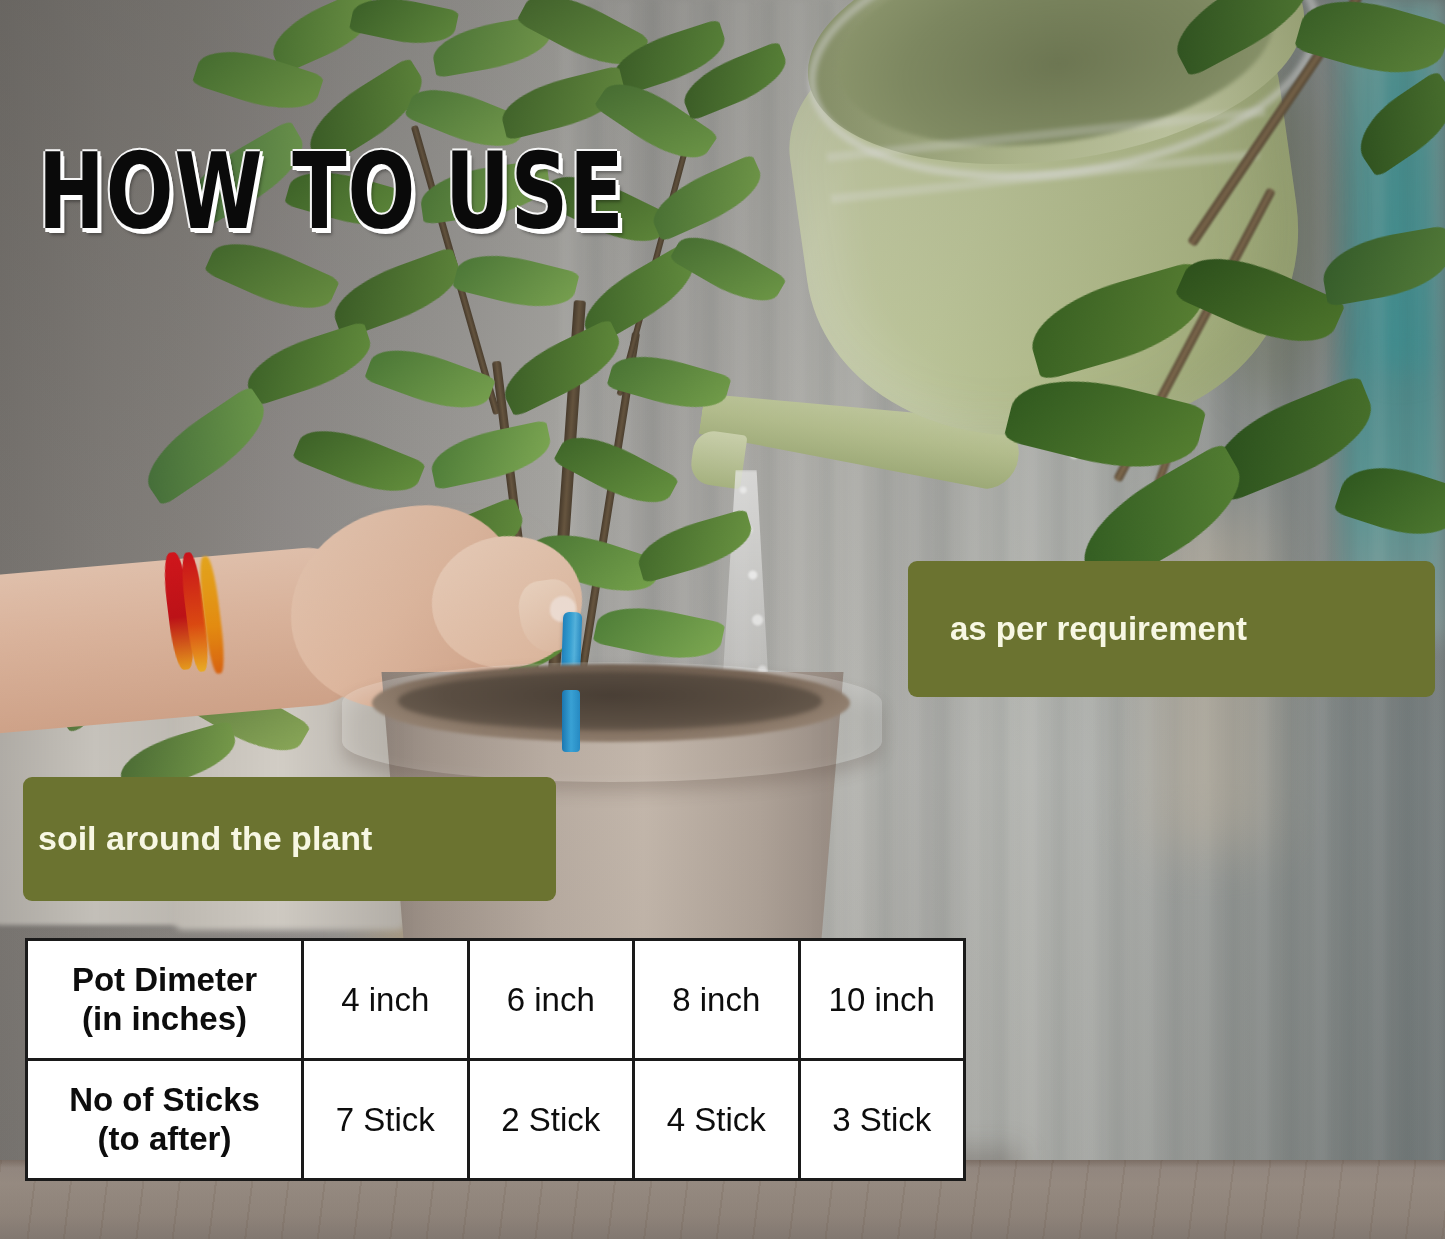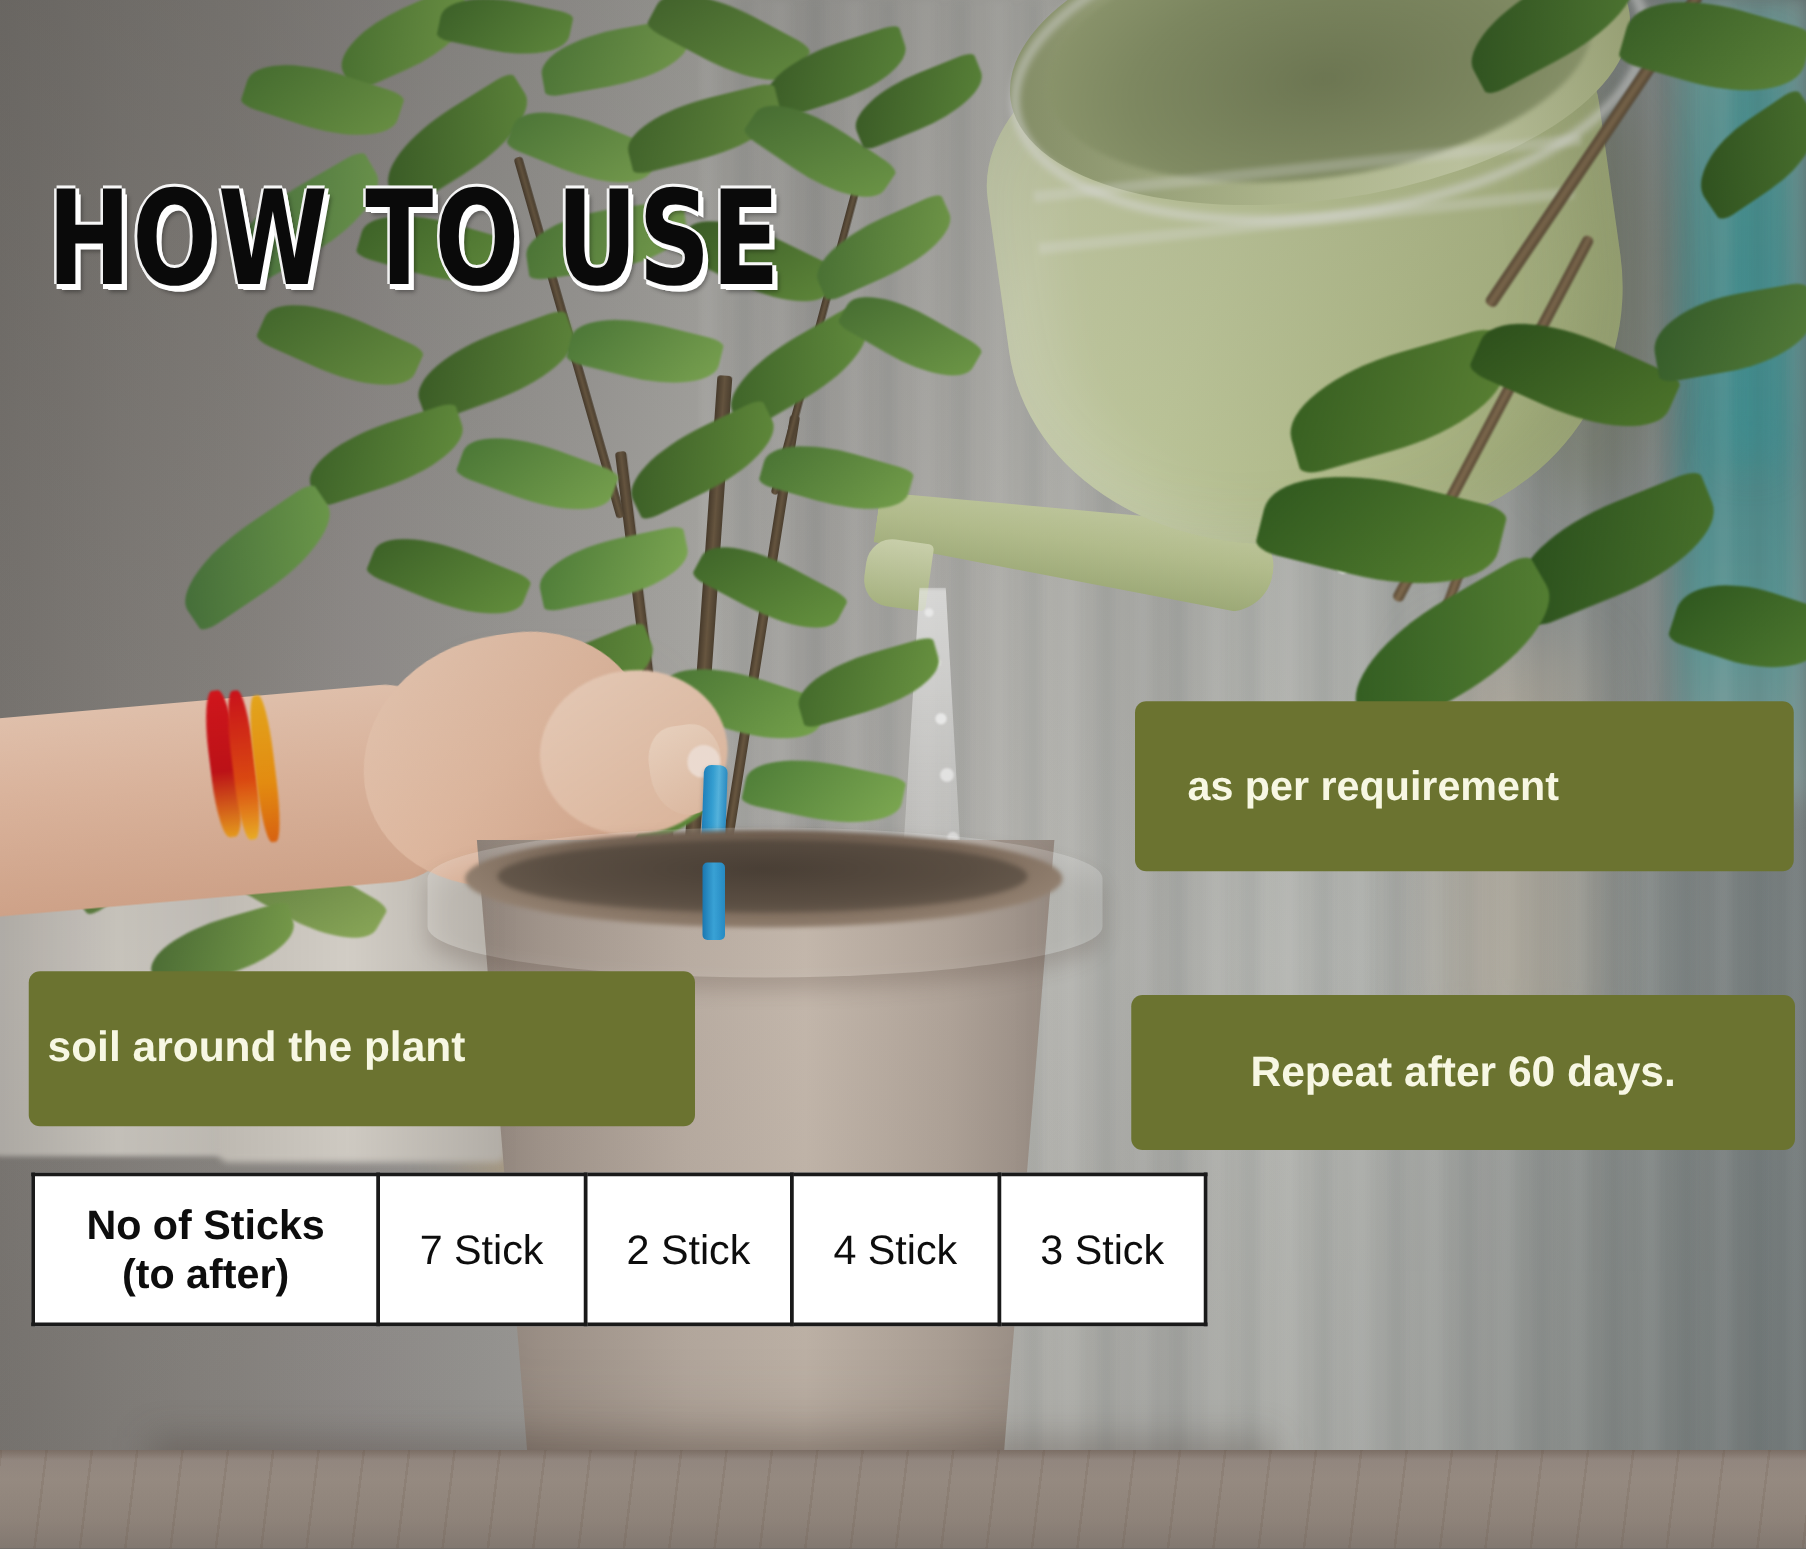--- a/index.html
+++ b/index.html
@@ -491,26 +491,33 @@
   <div id="title">HOW TO USE</div>
 
   <div class="callout" id="callout-step1">
     <div class="line">soil around the plant</div>
   </div>
 
   <div class="callout" id="callout-step2">
     <div class="line">as per requirement</div>
   </div>
 
-  <div class="callout" id="callout-repeat">
-    <div class="line">Repeat after 60 days.</div>
-  </div>
 
   <table id="spec-table">
     <tbody>
+      <tr>
+        <td class="rowhead">
+          <span class="sub">Pot Dimeter</span>
+          <span class="sub">(in inches)</span>
+        </td>
+        <td class="val">4 inch</td>
+        <td class="val">6 inch</td>
+        <td class="val">8 inch</td>
+        <td class="val">10 inch</td>
+      </tr>
       <tr>
         <td class="rowhead">
           <span class="sub">No of Sticks</span>
           <span class="sub">(to after)</span>
         </td>
         <td class="val">7 Stick</td>
         <td class="val">2 Stick</td>
         <td class="val">4 Stick</td>
         <td class="val">3 Stick</td>
       </tr>

